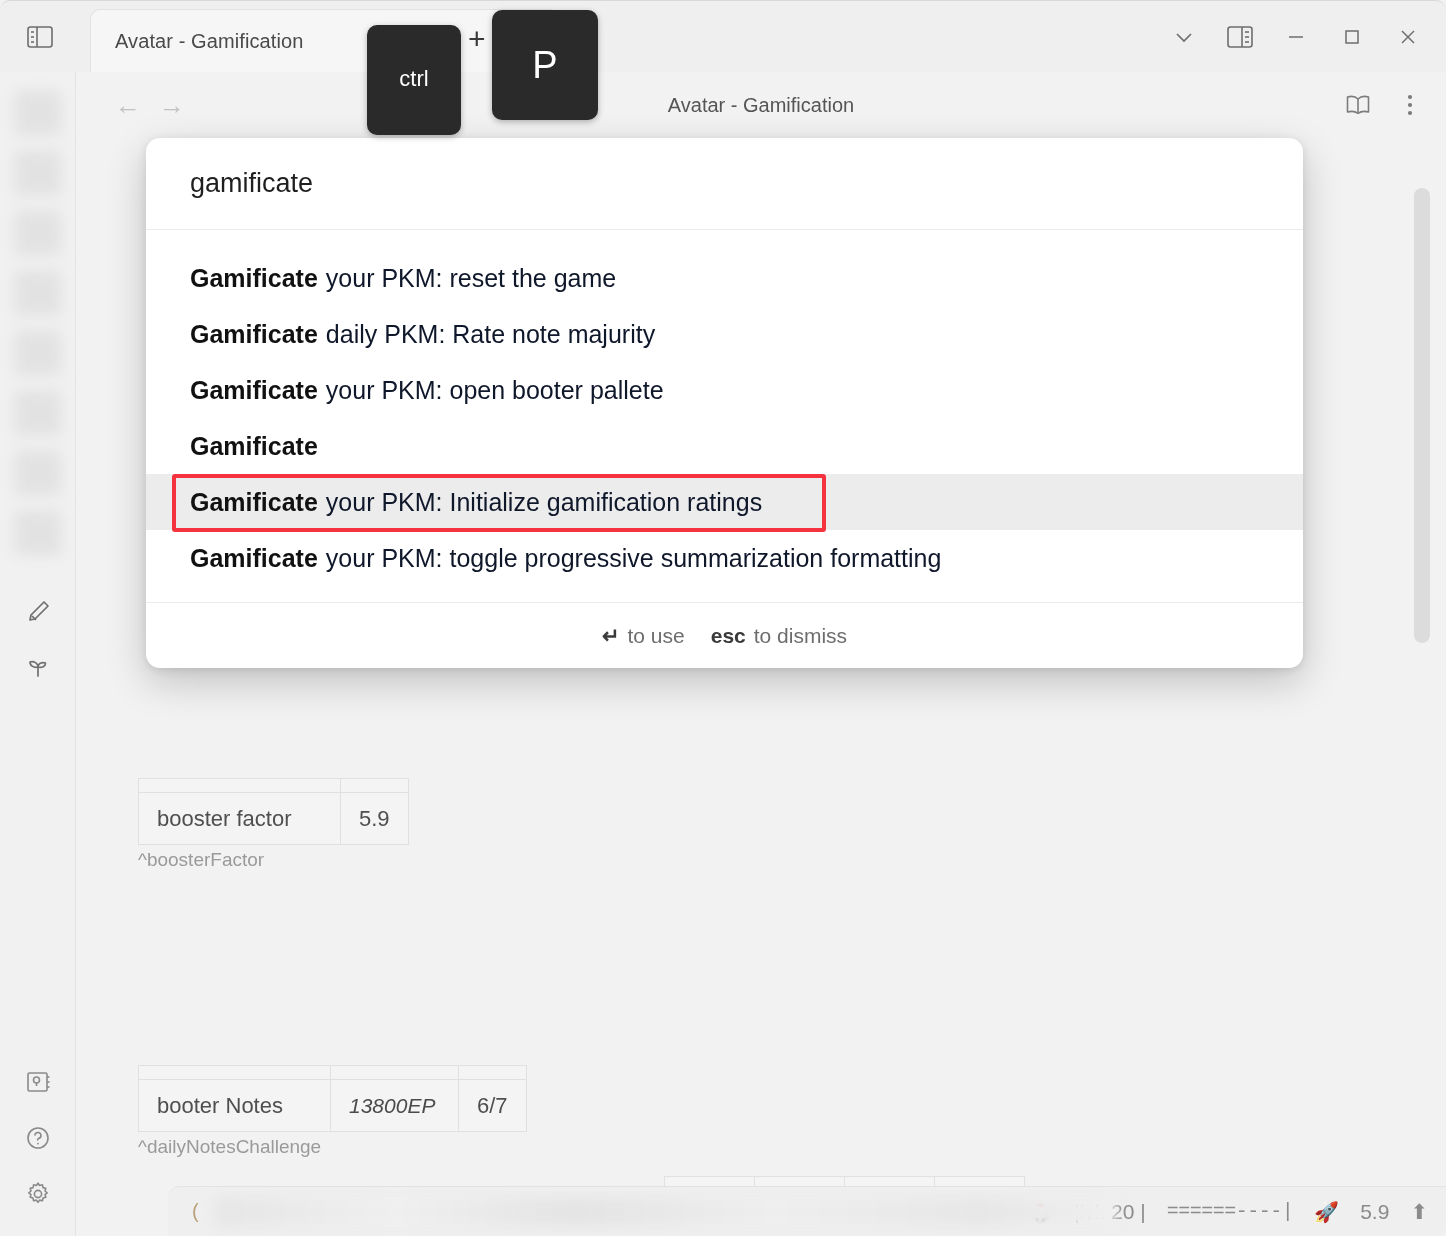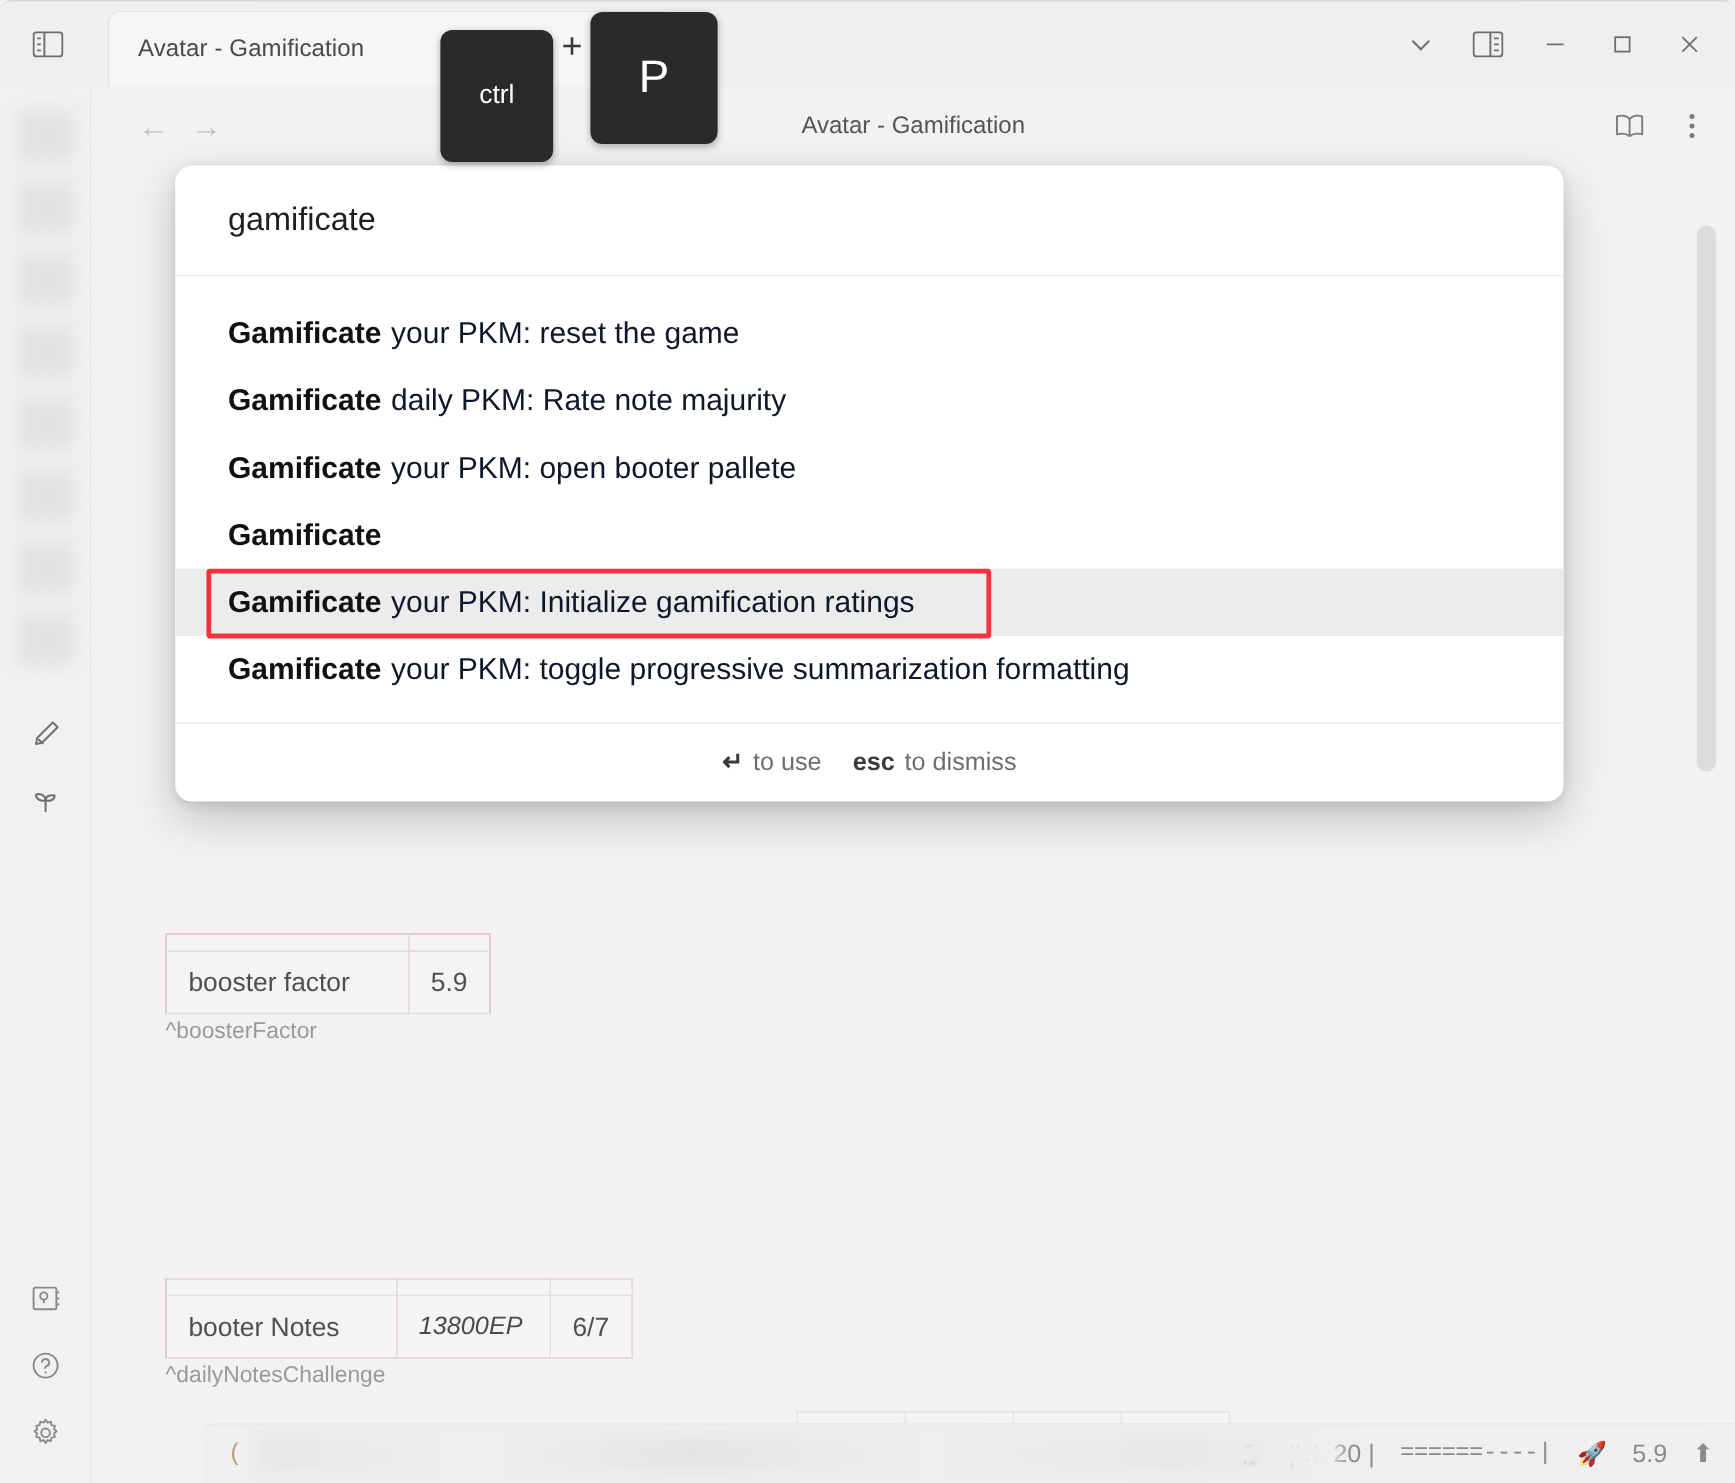--- a/index.html
+++ b/index.html
@@ -120,21 +120,21 @@
   
   .doc-body {
     position: absolute; left: 0; top: 66px;
     width: 1370px; height: 1050px;
     background: #f2f2f2;
   }
 
   .blk { position: absolute; }
   .tbl {
     border-collapse: collapse;
-    background: #ec4899;
+    background: #eab308;
   }
   .tbl th, .tbl td {
     border: 1px solid #e0e0e0;
     padding: 0 18px;
     text-align: left;
     font-size: 22px;
     color: #4f4f4f;
     height: 52px;
     background: #f4f4f4;
   }

